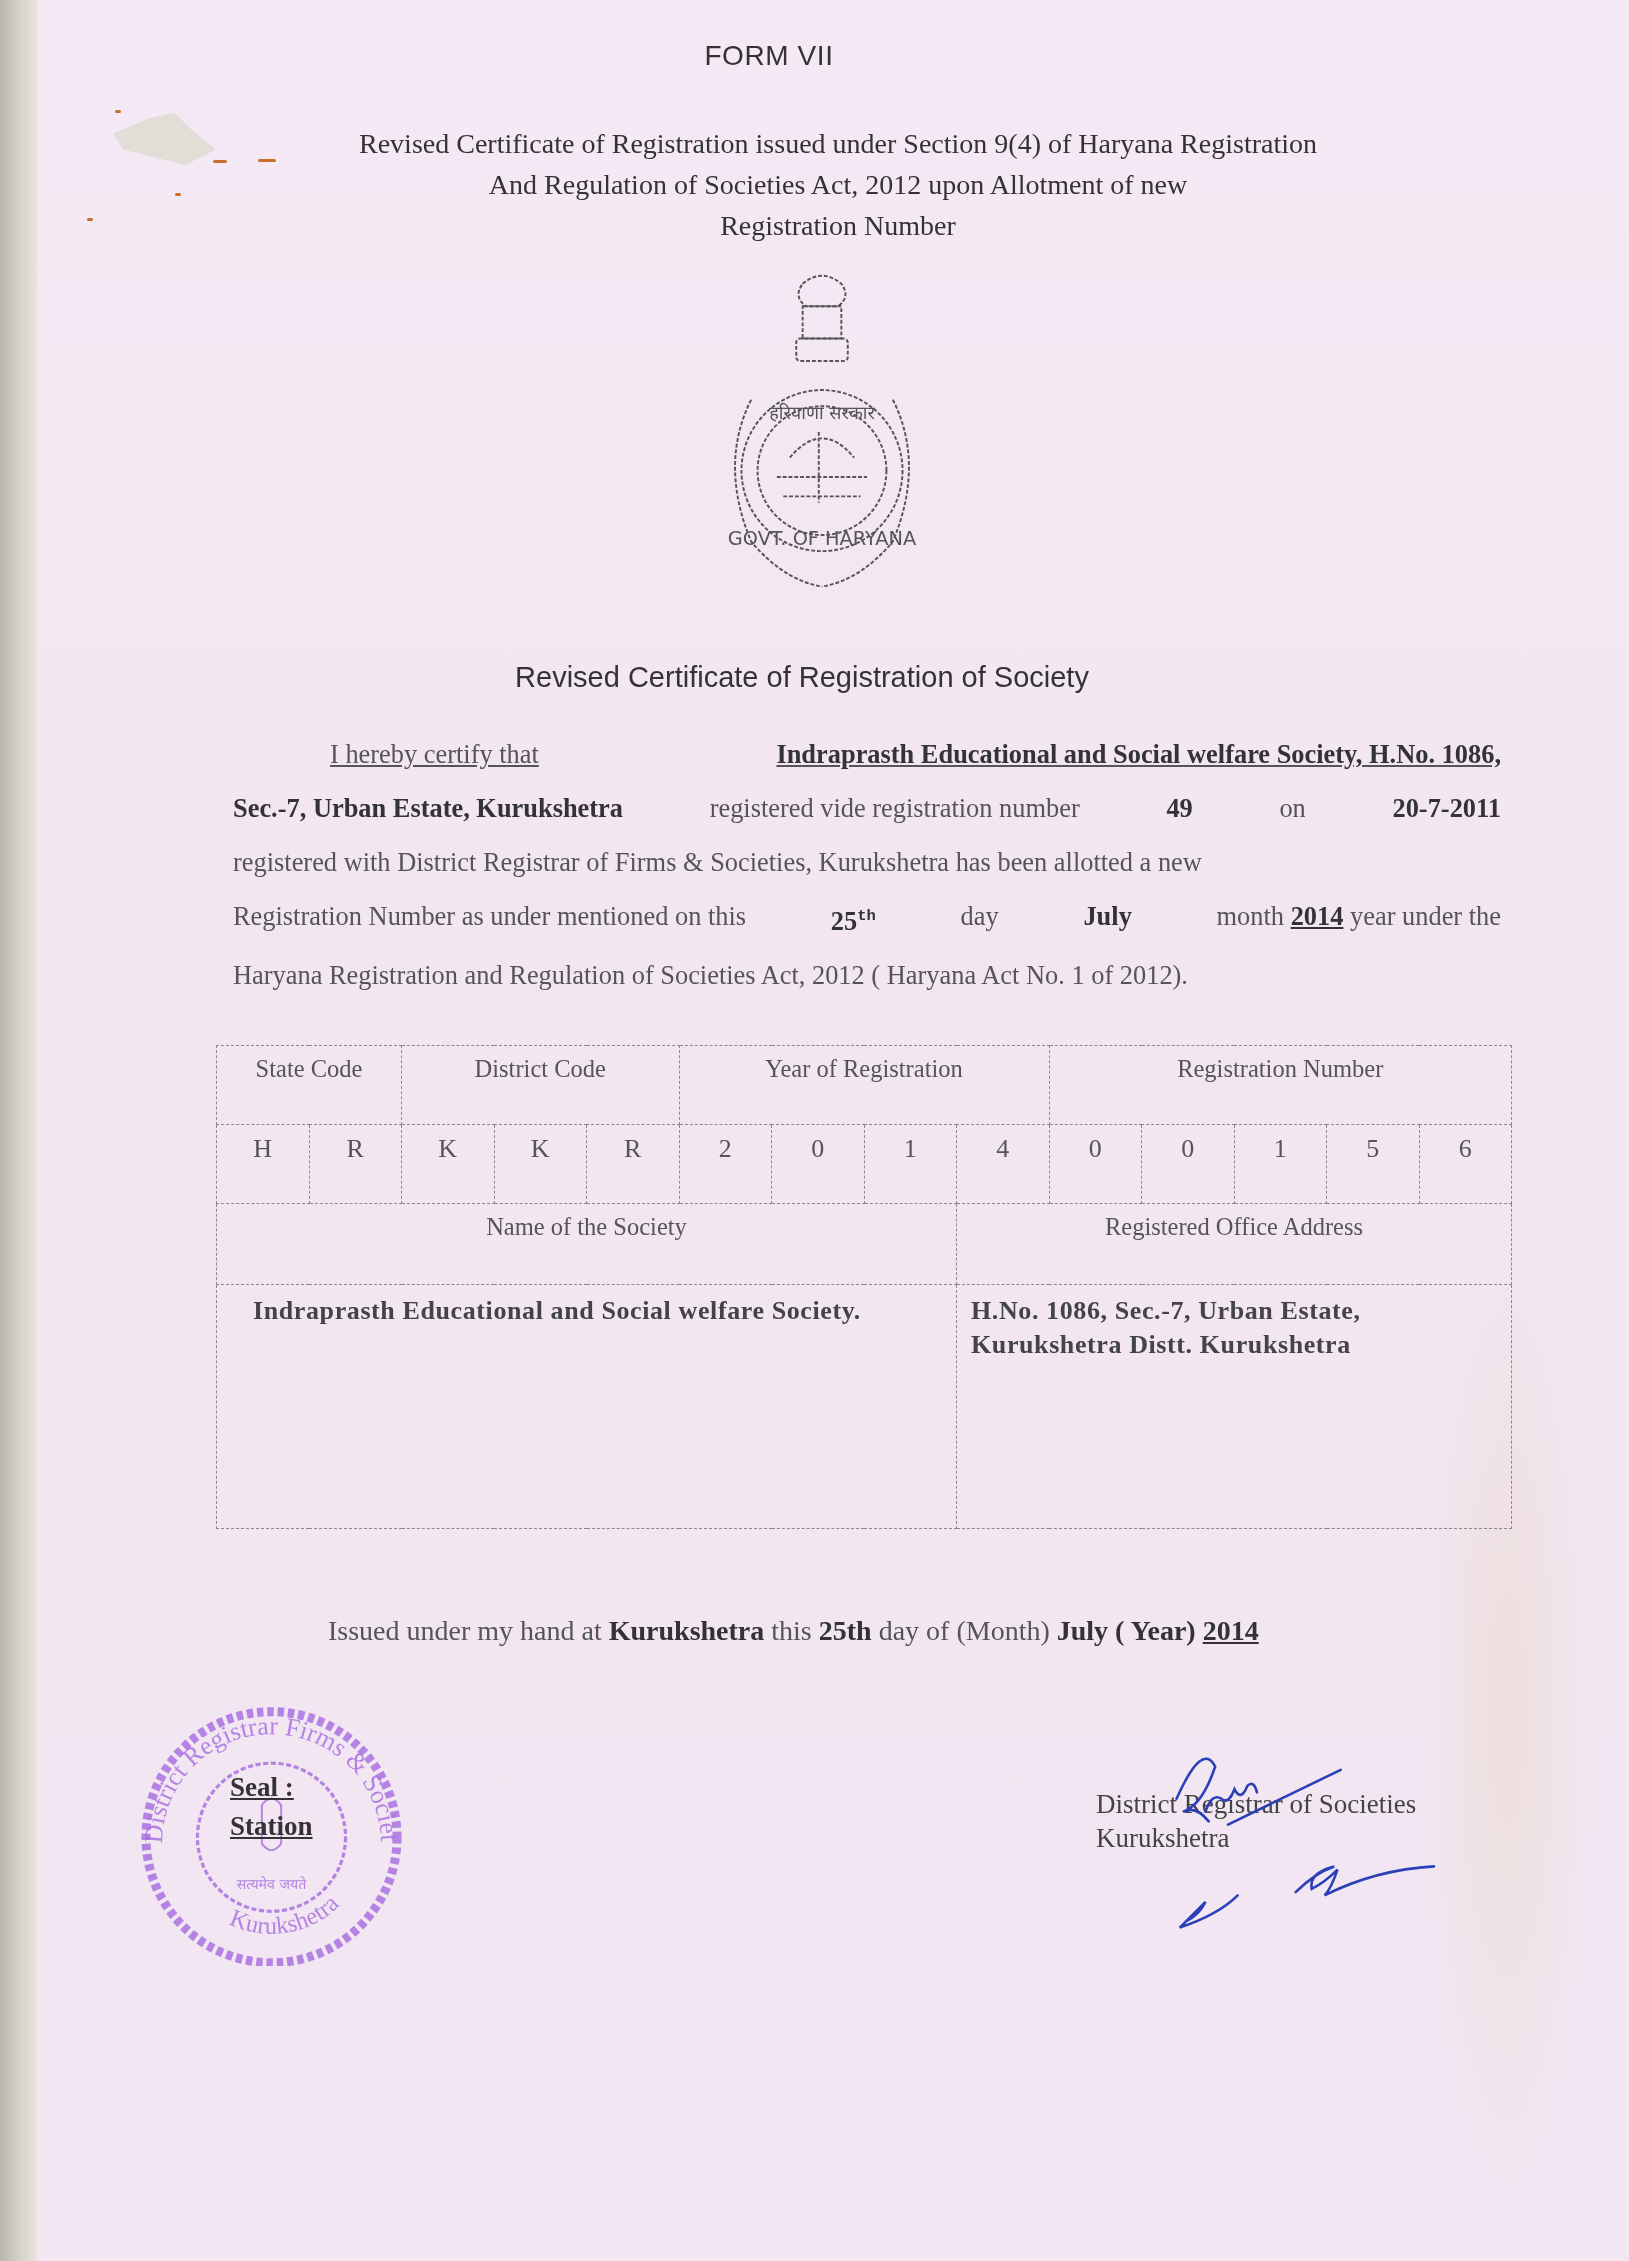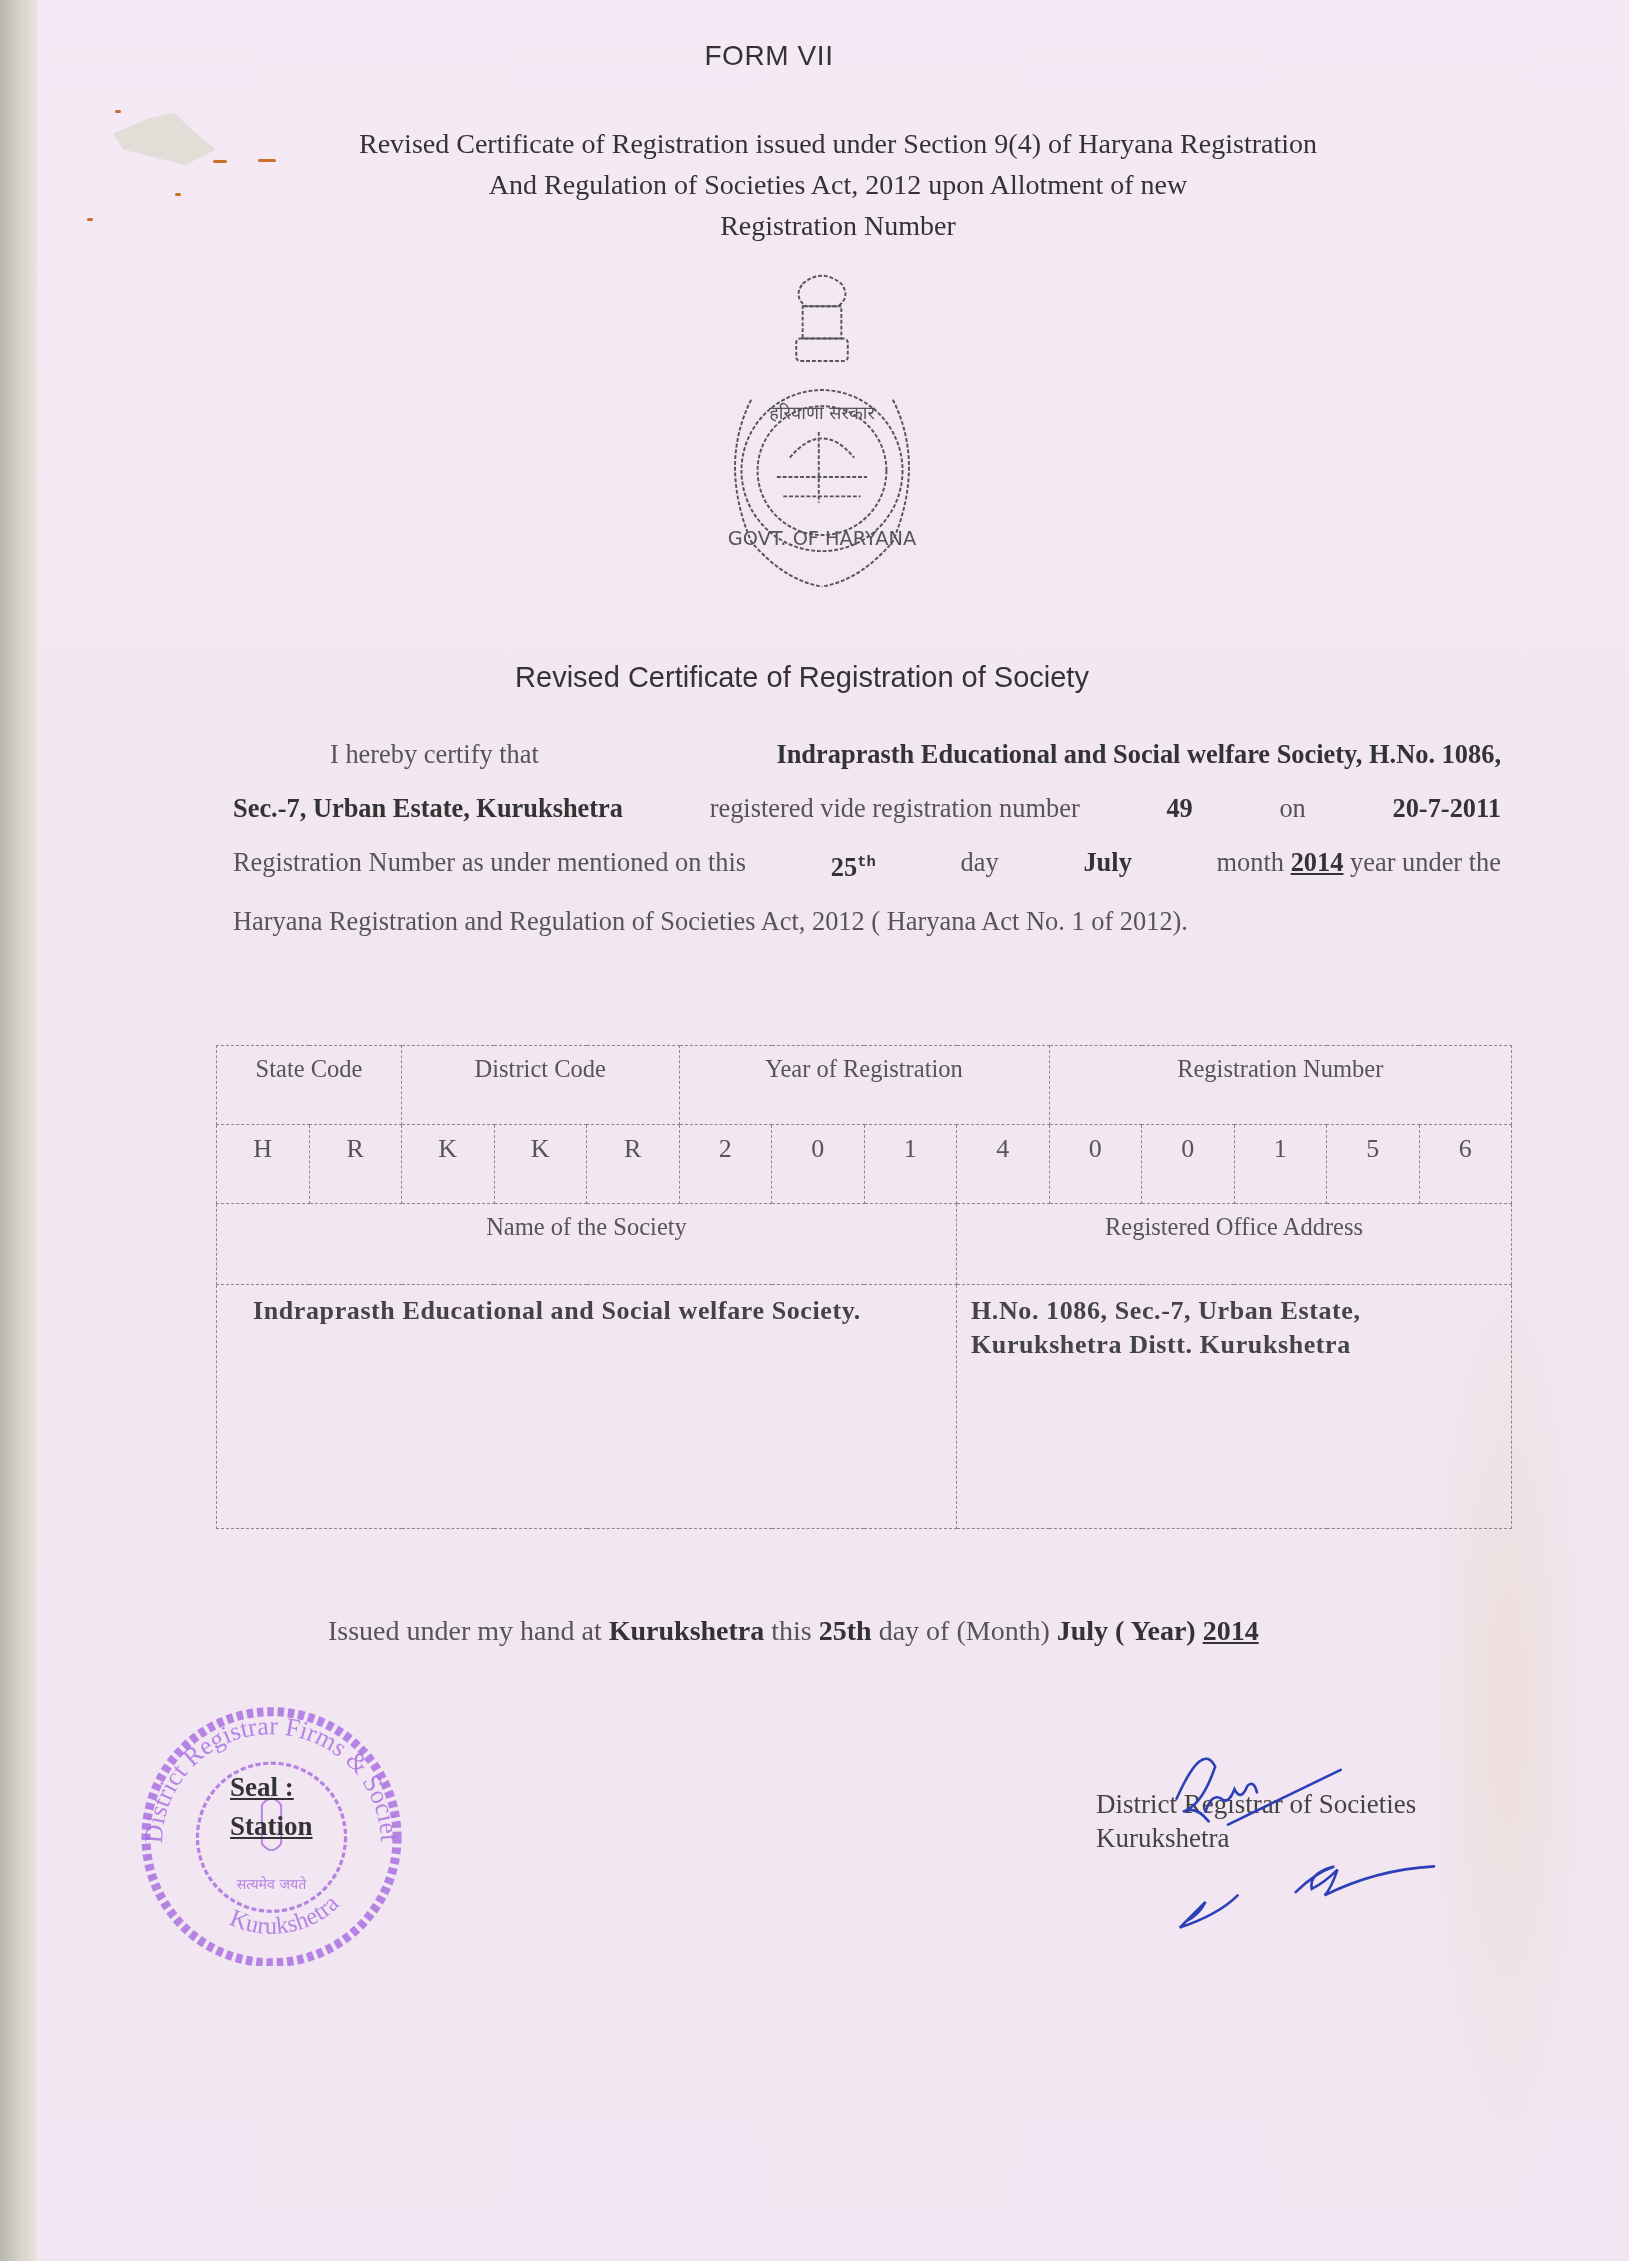--- a/index.html
+++ b/index.html
@@ -27,21 +27,21 @@
 
   .emblem { position:absolute; left:706px; top:258px; width:232px; height:335px; }
 
   .cert-title { position:absolute; top:661px; left:0; width:1604px; text-align:center;
     font-size:29px; color:#333; }
 
   .para { position:absolute; left:233px; width:1268px; font-size:26.4px; color:#555;
     line-height:54px; text-align:justify; }
   .para b { color:#333; }
   .line { white-space:nowrap; display:flex; justify-content:space-between; }
-  .line.first { padding-left:97px; }
+  .line.first { padding-left:97px;text-decoration:underline; }
   .line.last { justify-content:flex-start; gap:9px; }
   .u { text-decoration:underline; }
   sup { font-size:15.5px;font-family:Liberation Mono, monospace; }
 
   table.reg { position:absolute; left:216px; top:1045px; width:1296px;
     border-collapse:collapse; font-size:24.5px; color:#555; table-layout:fixed; }
   table.reg td { border:1.3px dashed #8a8a8a; text-align:center; vertical-align:top;
     padding-top:9px; }
   table.reg tr.h td { height:68px; }
   table.reg tr.v td { height:68px; font-size:26px; }
@@ -104,20 +104,23 @@
   <div class="line first">
     <span>I hereby certify that</span>
     <b>Indraprasth  Educational and Social welfare Society, H.No. 1086,</b>
   </div>
   <div class="line">
     <b>Sec.-7, Urban Estate,  Kurukshetra</b>
     <span>registered vide  registration number</span>
     <b>49</b>
     <span>on</span>
     <b>20-7-2011</b>
+  </div>
+  <div class="line">
+    <span>registered with  District Registrar of Firms &amp;   Societies, Kurukshetra   has been allotted a new</span>
   </div>
   <div class="line">
     <span>Registration Number as under mentioned  on  this</span>
     <b><span>25</span><sup>th</sup></b>
     <span>day</span>
     <b>July</b>
     <span><span>month</span> <b class="u">2014</b> <span>year under the</span></span>
   </div>
   <div class="line last">
     <span>Haryana Registration and Regulation of Societies Act, 2012   ( Haryana Act No. 1 of 2012).</span>

